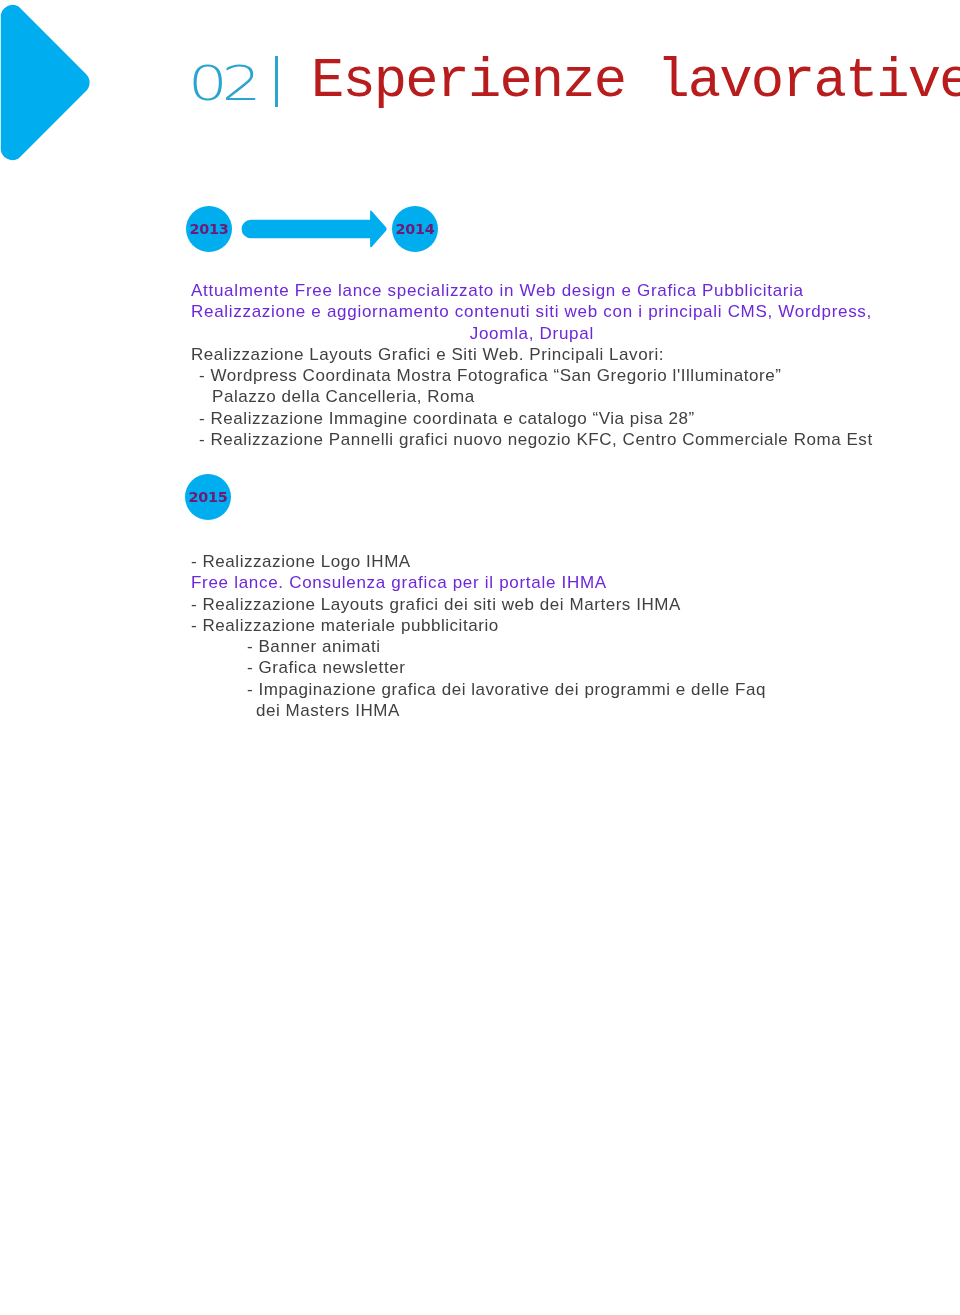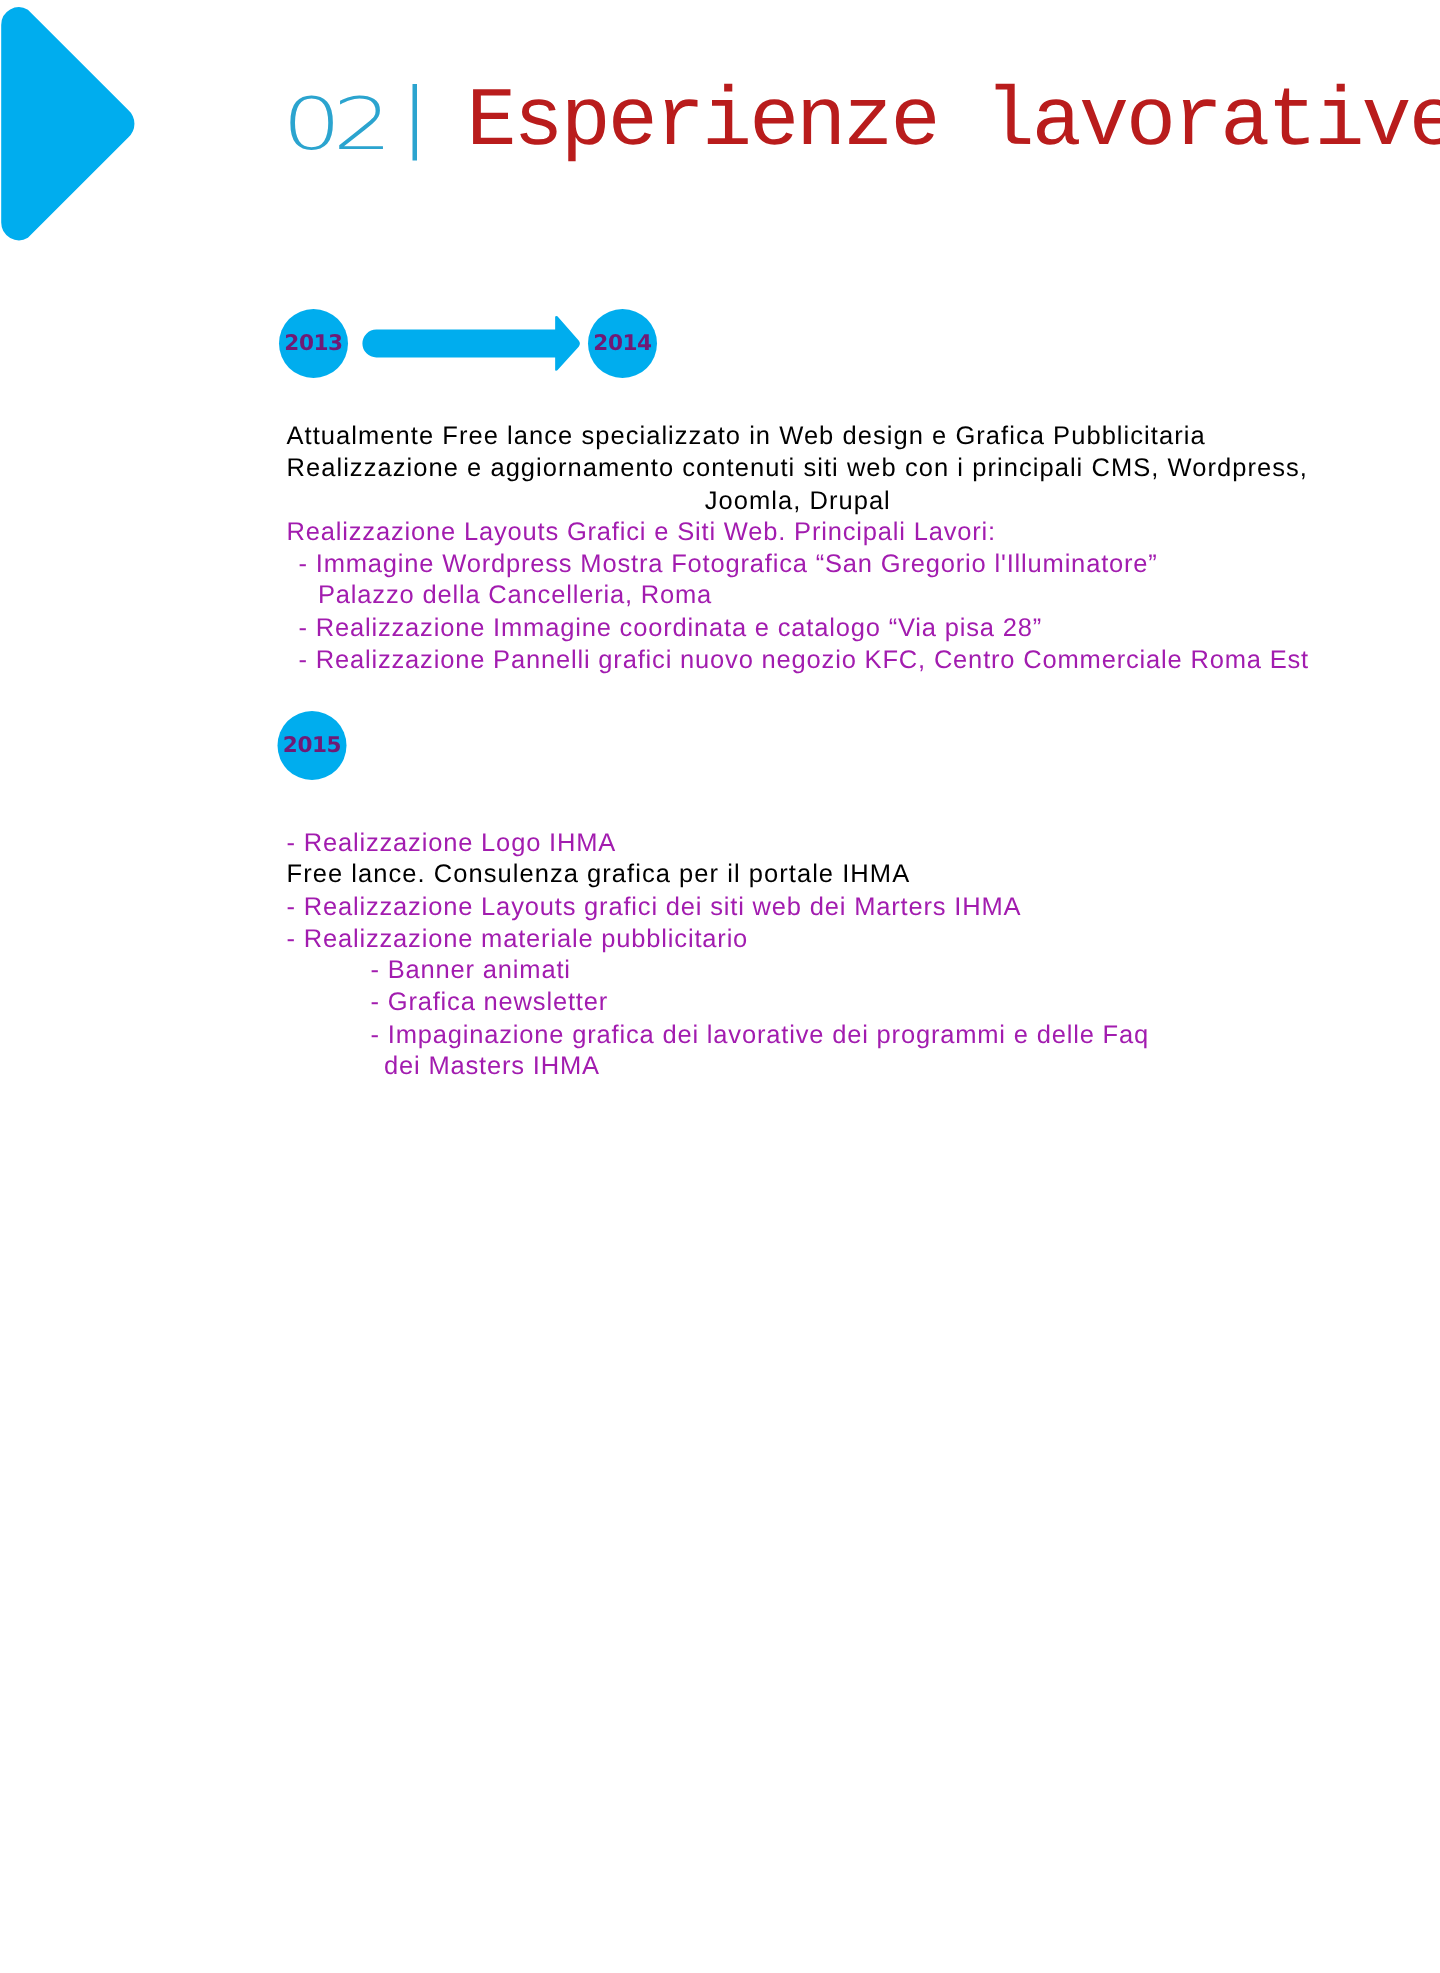--- a/index.html
+++ b/index.html
@@ -24,22 +24,22 @@
   
   .yr{position:absolute;padding-bottom:0px;box-sizing:border-box;width:46px;height:46px;border-radius:50%;
       background:#00adee;color:#701a75;font-size:14.4px;font-weight:700;
       display:flex;align-items:center;justify-content:center;letter-spacing:-0.3px; 
       font-family:"DejaVu Sans",sans-serif;}
   .yr span{position:relative;top:0px;}
   .arrow-wrap{position:absolute;}
 
   
   .txtblk{position:absolute;white-space:nowrap;}
-  .ln{font-size:17px;line-height:21.3px;color:#a21caf;letter-spacing:0.55px;}
-  .ln.dark{color:#000000;letter-spacing:0.7px;}
+  .ln{font-size:17px;line-height:21.3px;color:#404040;letter-spacing:0.55px;}
+  .ln.dark{color:#6d28d9;letter-spacing:0.7px;}
 
   
   .band{position:absolute;left:0;top:1161px;width:960px;height:154px;
         background:#00adee;overflow:hidden;}
   .wm{position:absolute;left:36px;top:-108.5px;}
   .logo{position:absolute;left:838px;top:1202px;}
 </style>
 </head>
 <body>
 
@@ -67,21 +67,21 @@
   </div>
   <div class="yr" style="left:392px;top:206px;">
     <span>2014</span>
   </div>
 
   <div class="txtblk" id="exp1" style="left:191px;top:280px;">
       <div class="ln dark" style="padding-left: 0px;">Attualmente Free lance specializzato in Web design e Grafica Pubblicitaria</div>
       <div class="ln dark" style="padding-left: 0px;">Realizzazione e aggiornamento contenuti siti web con i principali CMS, Wordpress,</div>
       <div class="ln dark" style="padding-left: 0px; text-align: center;">Joomla, Drupal</div>
       <div class="ln" style="padding-left: 0px;">Realizzazione Layouts Grafici e Siti Web. Principali Lavori:</div>
-      <div class="ln" style="padding-left: 8px;">- Immagine Wordpress Mostra Fotografica “San Gregorio l'Illuminatore”</div>
+      <div class="ln" style="padding-left: 8px;">- Wordpress Coordinata Mostra Fotografica “San Gregorio l'Illuminatore”</div>
       <div class="ln" style="padding-left: 21px;">Palazzo della Cancelleria, Roma</div>
       <div class="ln" style="padding-left: 8px;">- Realizzazione Immagine coordinata e catalogo “Via pisa 28”</div>
       <div class="ln" style="padding-left: 8px;">- Realizzazione Pannelli grafici nuovo negozio KFC, Centro Commerciale Roma Est</div>
     </div>
 
   <div class="yr" style="left:185px;top:474px;">
     <span>2015</span>
   </div>
 
   <div class="txtblk" id="exp2" style="left:191px;top:551px;">

